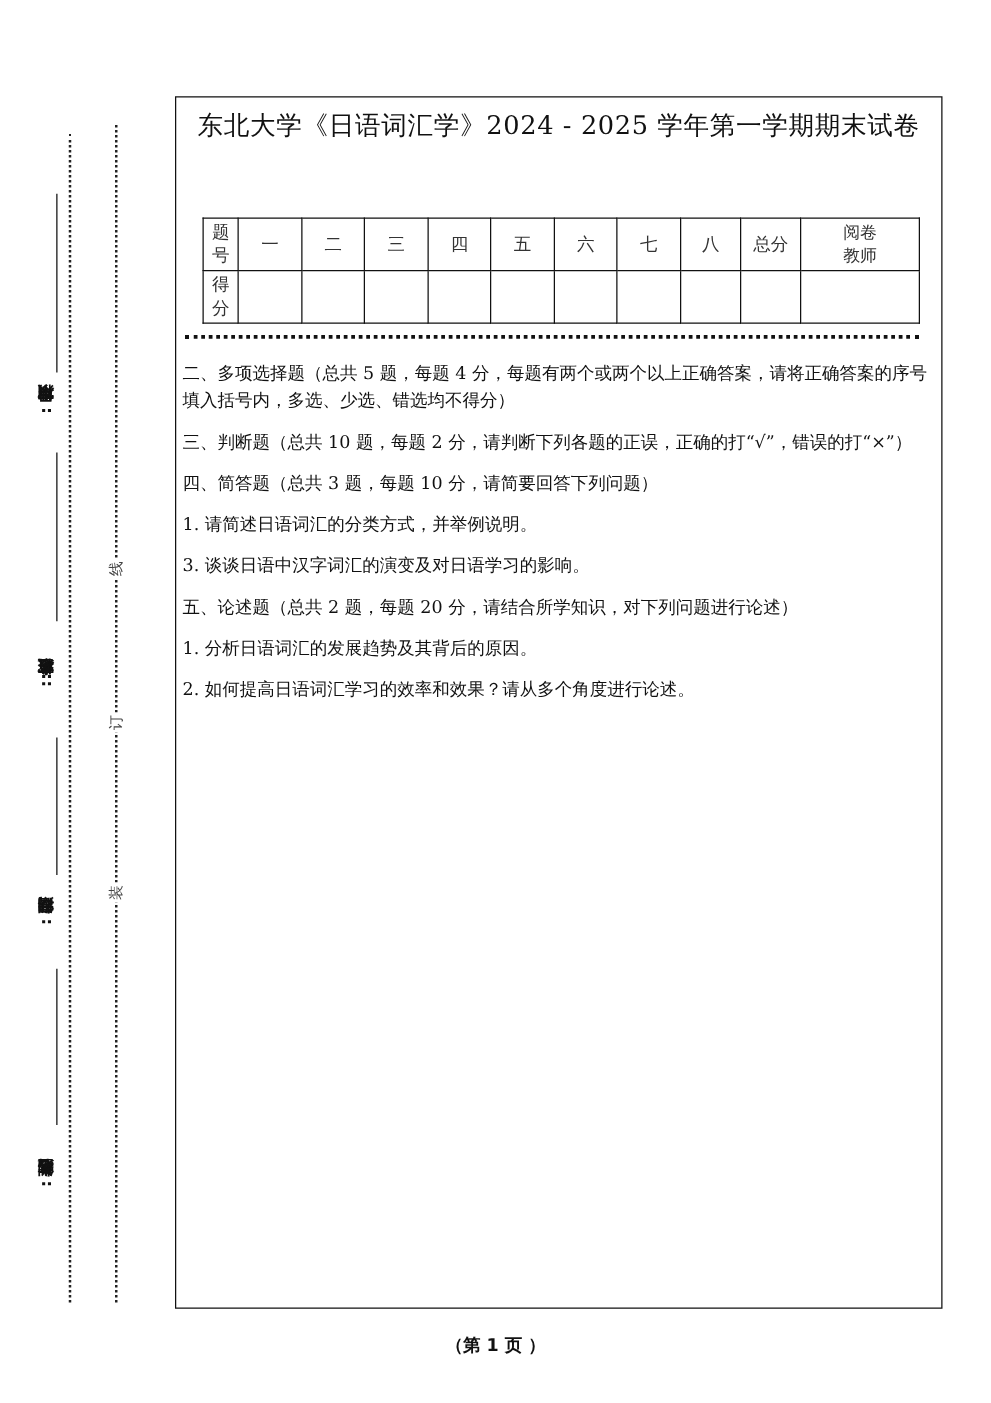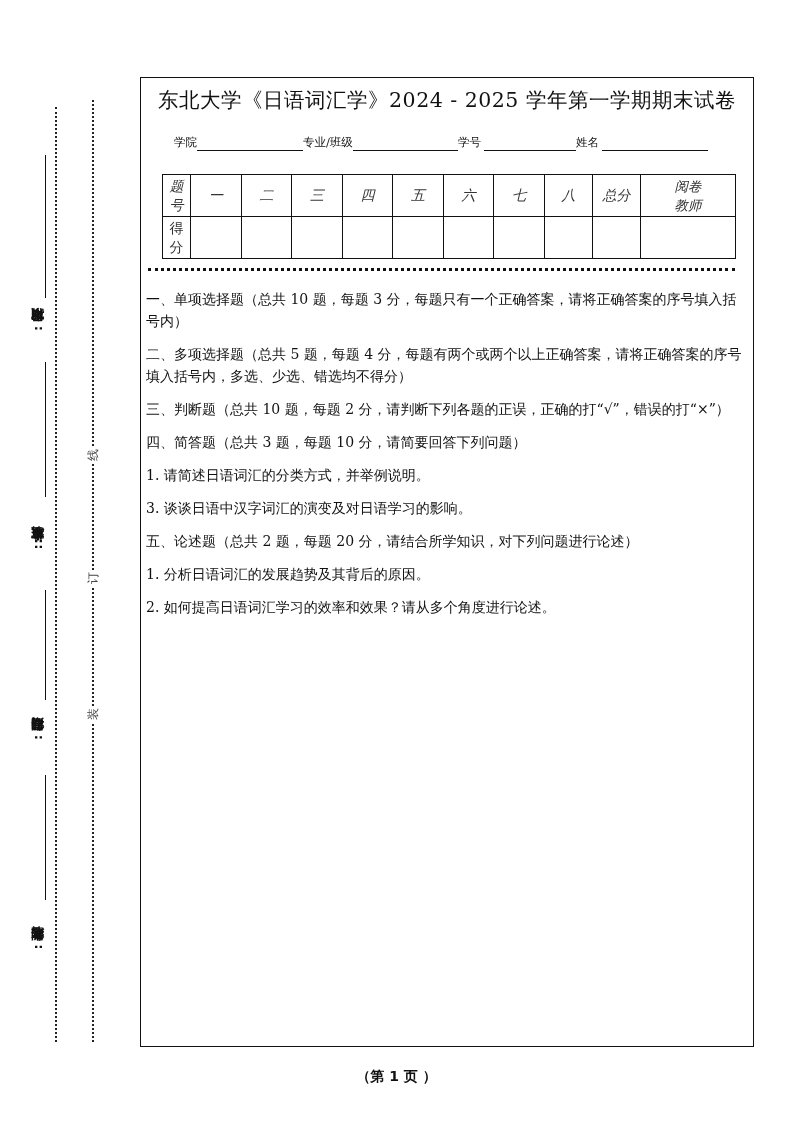--- a/index.html
+++ b/index.html
@@ -96,34 +96,24 @@
   <div class="margin-label" style="top:905px; height:86px;">制卷人签名:</div>
 
   <div class="bind-glyph" style="top:447px;">线</div>
   <div class="bind-glyph" style="top:570px;">订</div>
   <div class="bind-glyph" style="top:706px;">装</div>
 </div>
 
 <div class="frame">
   <div class="title">东北大学《日语词汇学》2024 - 2025  学年第一学期期末试卷</div>
 
-  <div class="field-row">
-    <span class="field-label">学院</span>
-    <span class="field-line" style="width:106px;"></span>
-    <span class="field-label">专业/班级</span>
-    <span class="field-line" style="width:105px;"></span>
-    <span class="field-label">学号</span>
-    <span class="field-line" style="width:92px; margin-left:3px;"></span>
-    <span class="field-label">姓名</span>
-    <span class="field-line" style="width:106px; margin-left:3px;"></span>
-  </div>
 
   <table class="score">
     <tbody>
-        <tr style="height:42px;font-style:italic;">
+        <tr style="height:42px;">
       <td class="rowhead" style="width:27px;">
         <span style="display:inline-block; width:14px; word-break:break-all;">题号</span>
       </td>
       <td style="width:50px;">一</td>
       <td style="width:49px;">二</td>
       <td style="width:50px;">三</td>
       <td style="width:49px;">四</td>
       <td style="width:50px;">五</td>
       <td style="width:49px;">六</td>
       <td style="width:50px;">七</td>
@@ -148,21 +138,20 @@
       <td></td>
       <td></td>
       <td></td>
     </tr>
   </tbody>
     </table>
 
   <div class="sep-dots"></div>
 
   <div class="content">
-    <p>一、单项选择题（总共 10 题，每题 3 分，每题只有一个正确答案，请将正确答案的序号填入括号内）</p>
     <p>二、多项选择题（总共 5 题，每题 4 分，每题有两个或两个以上正确答案，请将正确答案的序号填入括号内，多选、少选、错选均不得分）</p>
     <p>三、判断题（总共 10 题，每题 2 分，请判断下列各题的正误，正确的打“√”，错误的打“×”）</p>
     <p>四、简答题（总共 3 题，每题 10 分，请简要回答下列问题）</p>
     <p class="item">1.  请简述日语词汇的分类方式，并举例说明。</p>
     <p class="item">3.  谈谈日语中汉字词汇的演变及对日语学习的影响。</p>
     <p>五、论述题（总共 2 题，每题 20 分，请结合所学知识，对下列问题进行论述）</p>
     <p class="item">1.  分析日语词汇的发展趋势及其背后的原因。</p>
     <p class="item">2.  如何提高日语词汇学习的效率和效果？请从多个角度进行论述。</p>
   </div>
 </div>

